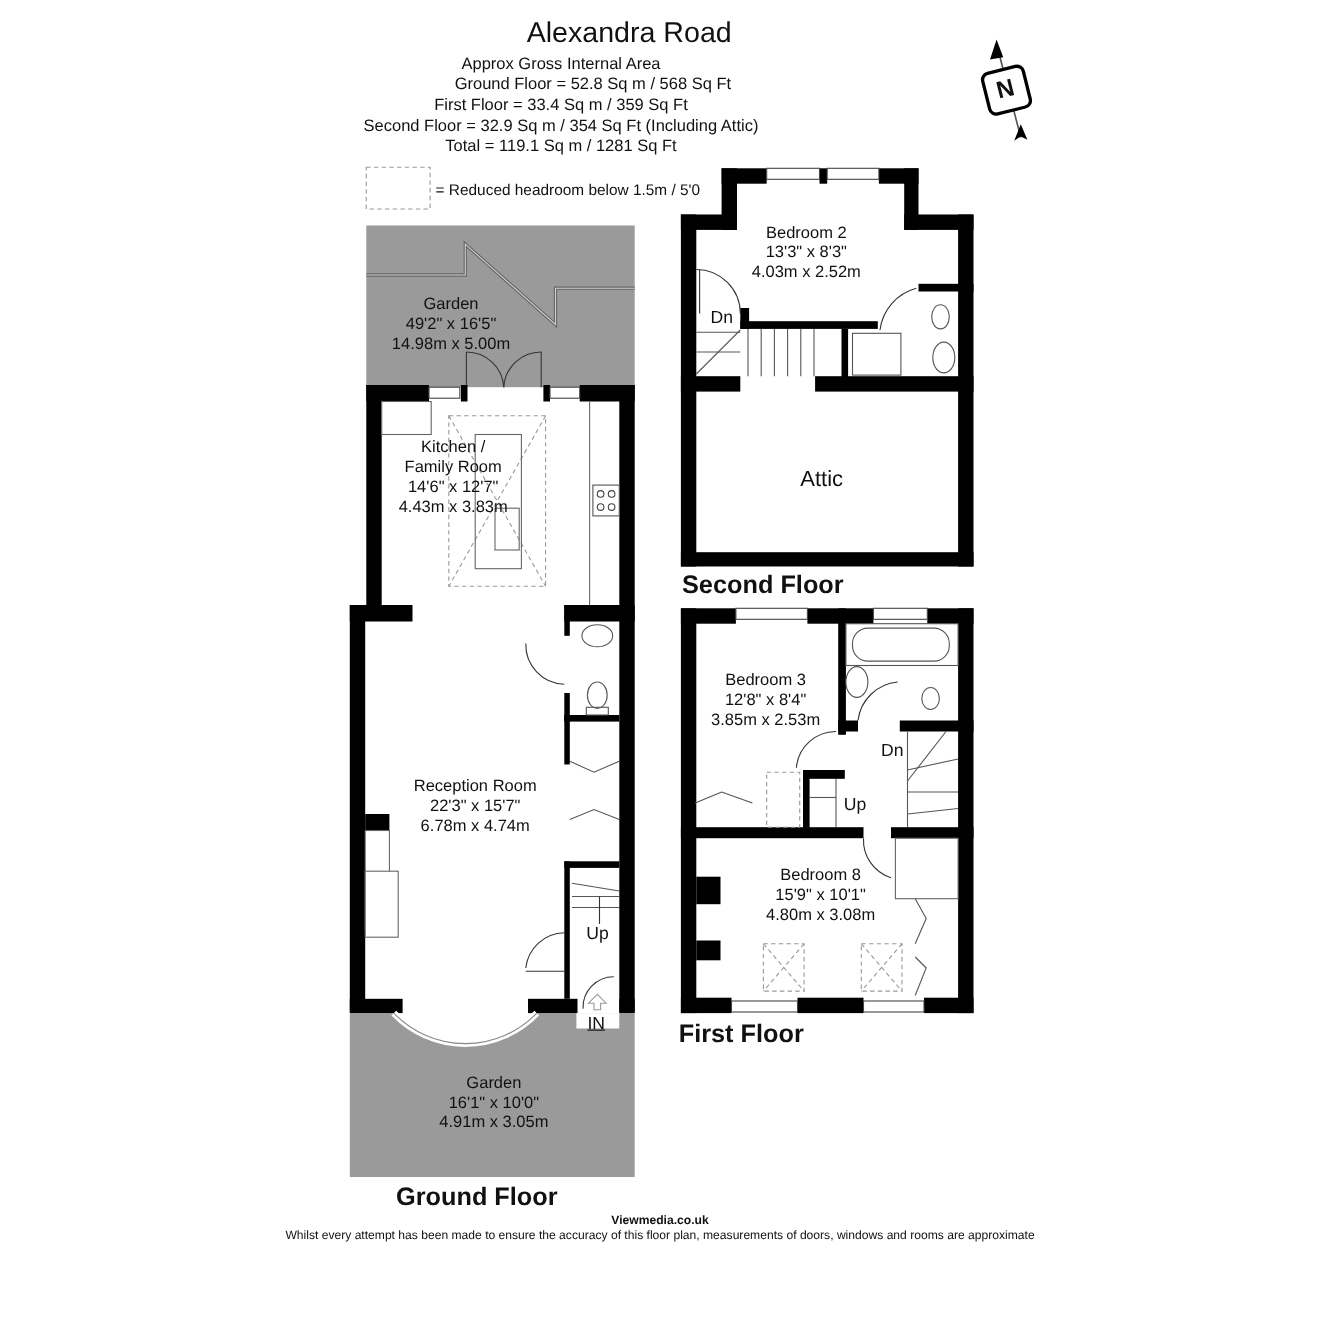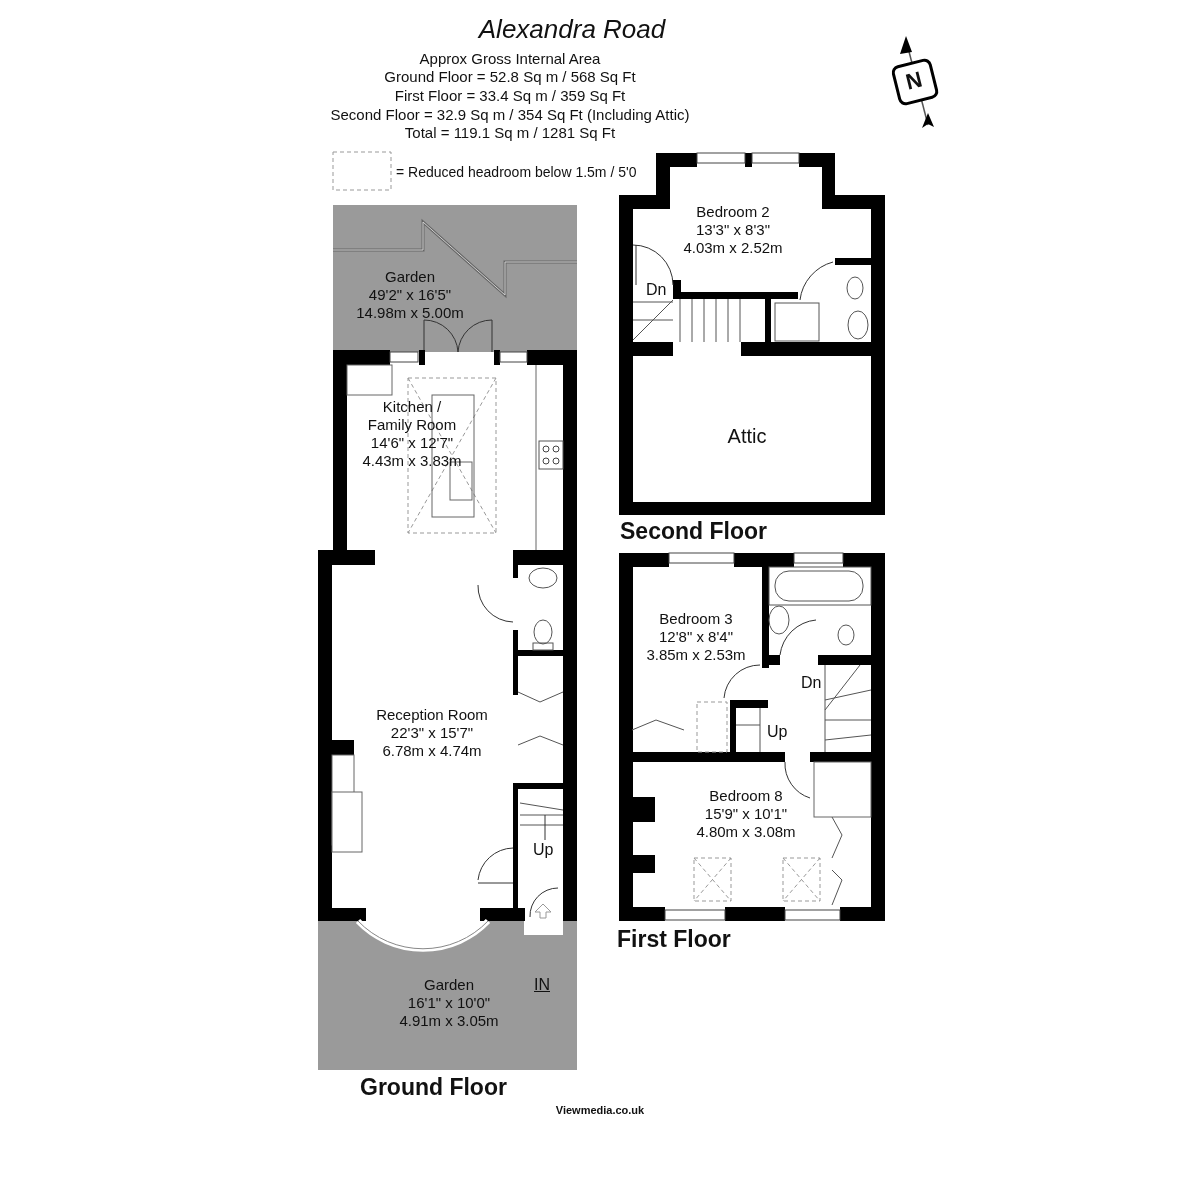--- a/index.html
+++ b/index.html
@@ -1,33 +1,33 @@
 <!DOCTYPE html>
 <html><head>
 <meta charset="utf-8">
 <style>
   html, body { margin:0; padding:0; background:#fff; }
   body { width:1200px; height:1200px; position:relative; overflow:hidden; font-family:"Liberation Sans", sans-serif; color:#111; }
   .abs { position:absolute; }
   .center { text-align:center; }
-  #title { left:0; width:1144px; top:14px; font-size:26px;font-style:italic; }
+  #title { left:0; width:1144px; top:14px; font-size:26px; }
   .area-line { left:0; width:1020px; font-size:15px; line-height:18px; }
   #plan-svg { position:absolute; left:0; top:0; }
   .room-label { position:absolute; text-align:center; font-size:15px; line-height:18px; transform:translateX(-50%); white-space:nowrap; }
   .floor-title { position:absolute; font-weight:bold; font-size:23px; }
   #footer { left:0; width:1200px; top:1104px; font-size:11px; line-height:13px; }
   #footer .b { font-weight:bold; }
   #legend-text { left:396px; top:164px; font-size:14px; }
 </style>
 </head>
 <body>
 
 <div id="title" class="abs center">Alexandra Road</div>
 <div class="abs center area-line" style="top:50px;">Approx Gross Internal Area</div>
-<div class="abs center area-line" style="top:68px;">Ground Floor = 52.8 Sq m / 568 Sq Ft</div>
+<div class="abs center area-line" style="top:68px;margin-left:29px;">Ground Floor = 52.8 Sq m / 568 Sq Ft</div>
 <div class="abs center area-line" style="top:87px;">First Floor = 33.4 Sq m / 359 Sq Ft</div>
 <div class="abs center area-line" style="top:106px;">Second Floor = 32.9 Sq m / 354 Sq Ft (Including Attic)</div>
 <div class="abs center area-line" style="top:124px;">Total = 119.1 Sq m / 1281 Sq Ft</div>
 
 <svg id="plan-svg" width="1200" height="1200" viewBox="0 0 1200 1200">
 
   <g>
     <line x1="906" y1="40" x2="928" y2="125" stroke="#555" stroke-width="1.5"></line>
     <polygon points="906,36 900,54 912,52" fill="#000"></polygon>
     <rect x="896" y="63" width="38" height="38" rx="6" fill="#fff" stroke="#000" stroke-width="3" transform="rotate(-14 915 82)"></rect>
@@ -229,21 +229,21 @@
   <div>Reception Room</div>
   <div>22'3" x 15'7"</div>
   <div>6.78m x 4.74m</div>
 </div>
 <div class="room-label" style="left:449px;top:976px;">
   <div>Garden</div>
   <div>16'1" x 10'0"</div>
   <div>4.91m x 3.05m</div>
 </div>
 <div class="abs" style="left:533px;top:841px;font-size:16px;">Up</div>
-<div class="abs" style="left:534px;top:976px;font-size:16px;text-decoration:underline;">IN</div>
+<div class="abs" style="left:534px;top:922px;font-size:16px;text-decoration:underline;">IN</div>
 <div class="floor-title" style="left:316px;top:1074px;margin-left:44px;">Ground Floor</div>
 
 <div class="room-label" style="left:733px;top:203px;">
   <div>Bedroom 2</div>
   <div>13'3" x 8'3"</div>
   <div>4.03m x 2.52m</div>
 </div>
 <div class="abs" style="left:646px;top:281px;font-size:16px;">Dn</div>
 <div class="room-label" style="left:747px;top:413px;font-size:20px;margin-top:14px;">Attic</div>
 <div class="floor-title" style="left:620px;top:518px;">Second Floor</div>
@@ -257,13 +257,14 @@
 <div class="abs" style="left:767px;top:723px;font-size:16px;">Up</div>
 <div class="room-label" style="left:746px;top:787px;">
   <div>Bedroom 8</div>
   <div>15'9" x 10'1"</div>
   <div>4.80m x 3.08m</div>
 </div>
 <div class="floor-title" style="left:617px;top:926px;">First Floor</div>
 
 <div id="footer" class="abs center">
   <div class="b">Viewmedia.co.uk</div>
+  <div>Whilst every attempt has been made to ensure the accuracy of this floor plan, measurements of doors, windows and rooms are approximate</div>
 </div>
 
 </body></html>

